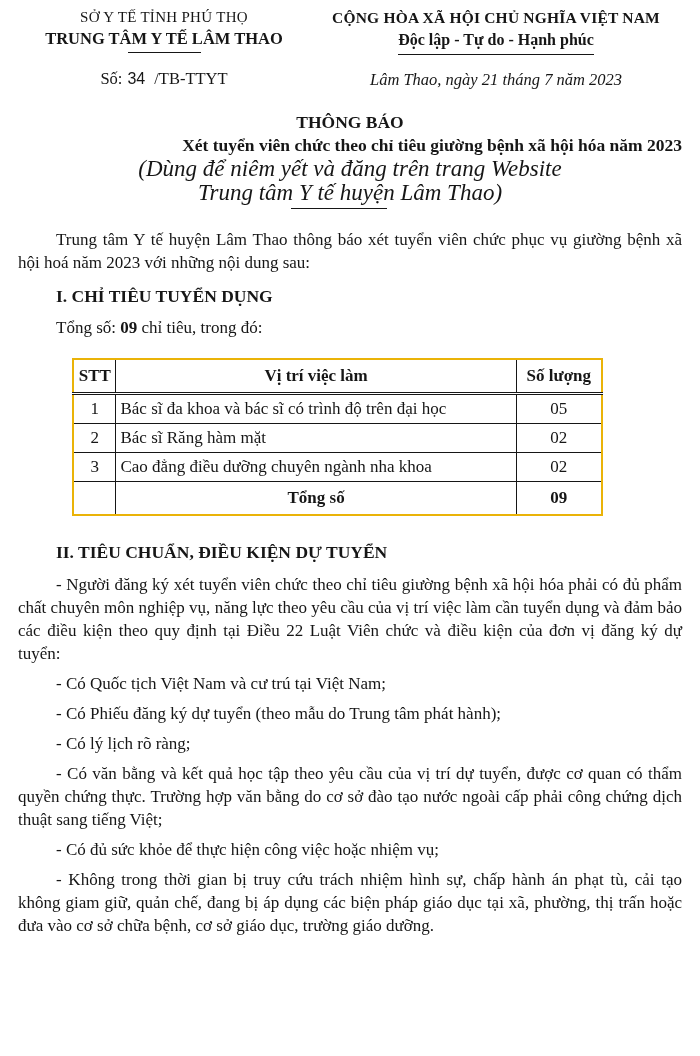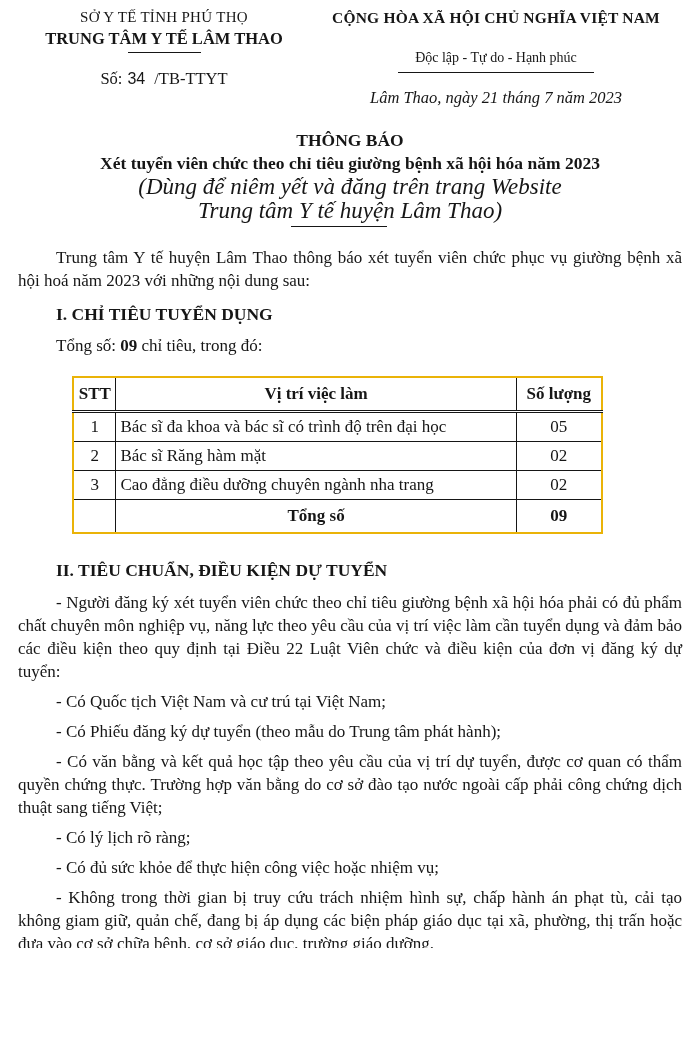--- a/index.html
+++ b/index.html
@@ -19,27 +19,27 @@
   .hdr-right { width:372px; margin-left:auto; text-align:center; }
   .org-dept  { font-size:15px; letter-spacing:.3px; line-height:19px; }
   .org-name  { font-size:16.5px; font-weight:bold; line-height:21px; margin-top:1px; }
   .rule-org  { width:73px;  border-top:1.6px solid #161616; margin:3px auto 0; }
   .doc-number{ margin-top:16px; font-size:16.5px; }
   .doc-number .num {
     font-family:"Liberation Sans", sans-serif;
     font-size:16px; margin:0 9px 0 5px;
   }
   .nat-title { font-size:15.5px; font-weight:bold; line-height:19px; letter-spacing:.2px; }
-  .motto     { font-size:14px;  font-weight:normal; line-height:22px; margin-top:20px; }
+  .motto     { font-size:16px;  font-weight:bold; line-height:22px; margin-top:2px; }
   .rule-motto{ width:196px; border-top:1.6px solid #161616; margin:3px auto 0; }
   .dateline  { margin-top:15px; font-style:italic; font-size:16.5px; }
   
   .title-block { margin-top:21px; text-align:center; }
   .t-main  { font-size:17.5px; font-weight:bold; line-height:23px; }
-  .t-sub   { font-size:17.5px; font-weight:bold; line-height:23px; }
+  .t-sub   { font-size:17.5px; font-weight:bold; line-height:23px;text-align:right; }
   .t-note  { font-size:23px; font-style:italic; line-height:24px; }
   .t-rule  { width:96px; border-top:1.6px solid #161616; margin-top:3px; margin-left:273px; }
   
   p.body {
     margin:0 0 7px 0;
     font-size:17px; line-height:23px;
     text-align:justify; text-indent:38px;
   }
   p.intro { margin:19px 0 11px 0; }
   p.sec-h {
@@ -130,34 +130,34 @@
         <td class="pos">Bác sĩ đa khoa và bác sĩ có trình độ trên đại học</td>
         <td class="c">05</td>
       </tr>
       <tr>
         <td class="c">2</td>
         <td class="pos">Bác sĩ Răng hàm mặt</td>
         <td class="c">02</td>
       </tr>
       <tr>
         <td class="c">3</td>
-        <td class="pos">Cao đẳng điều dưỡng chuyên ngành nha trang</td>
+        <td class="pos">Cao đẳng điều dưỡng chuyên ngành nha khoa</td>
         <td class="c">02</td>
       </tr>
       <tr class="foot">
         <td></td>
         <td>Tổng số</td>
         <td>09</td>
       </tr>
     </tbody>
   </table>
 
   <p class="sec-h sec-h2">II. TIÊU CHUẨN, ĐIỀU KIỆN DỰ TUYỂN</p>
   <p class="body">- Người đăng ký xét tuyển viên chức theo chỉ tiêu giường bệnh xã hội hóa phải có đủ phẩm chất chuyên môn nghiệp vụ, năng lực theo yêu cầu của vị trí việc làm cần tuyển dụng và đảm bảo các điều kiện theo quy định tại Điều 22 Luật Viên chức và điều kiện của đơn vị đăng ký dự tuyển:</p>
   <p class="body">- Có Quốc tịch Việt Nam và cư trú tại Việt Nam;</p>
   <p class="body">- Có Phiếu đăng ký dự tuyển (theo mẫu do Trung tâm phát hành);</p>
+  <p class="body">- Có lý lịch rõ ràng;</p>
   <p class="body">- Có văn bằng và kết quả học tập theo yêu cầu của vị trí dự tuyển, được cơ quan có thẩm quyền chứng thực. Trường hợp văn bằng do cơ sở đào tạo nước ngoài cấp phải công chứng dịch thuật sang tiếng Việt;</p>
-  <p class="body">- Có lý lịch rõ ràng;</p>
   <p class="body">- Có đủ sức khỏe để thực hiện công việc hoặc nhiệm vụ;</p>
   <p class="body">- Không trong thời gian bị truy cứu trách nhiệm hình sự, chấp hành án phạt tù, cải tạo không giam giữ, quản chế, đang bị áp dụng các biện pháp giáo dục tại xã, phường, thị trấn hoặc đưa vào cơ sở chữa bệnh, cơ sở giáo dục, trường giáo dưỡng.</p>
 
   <div class="page-num">1</div>
 </div>
 
 </body></html>

